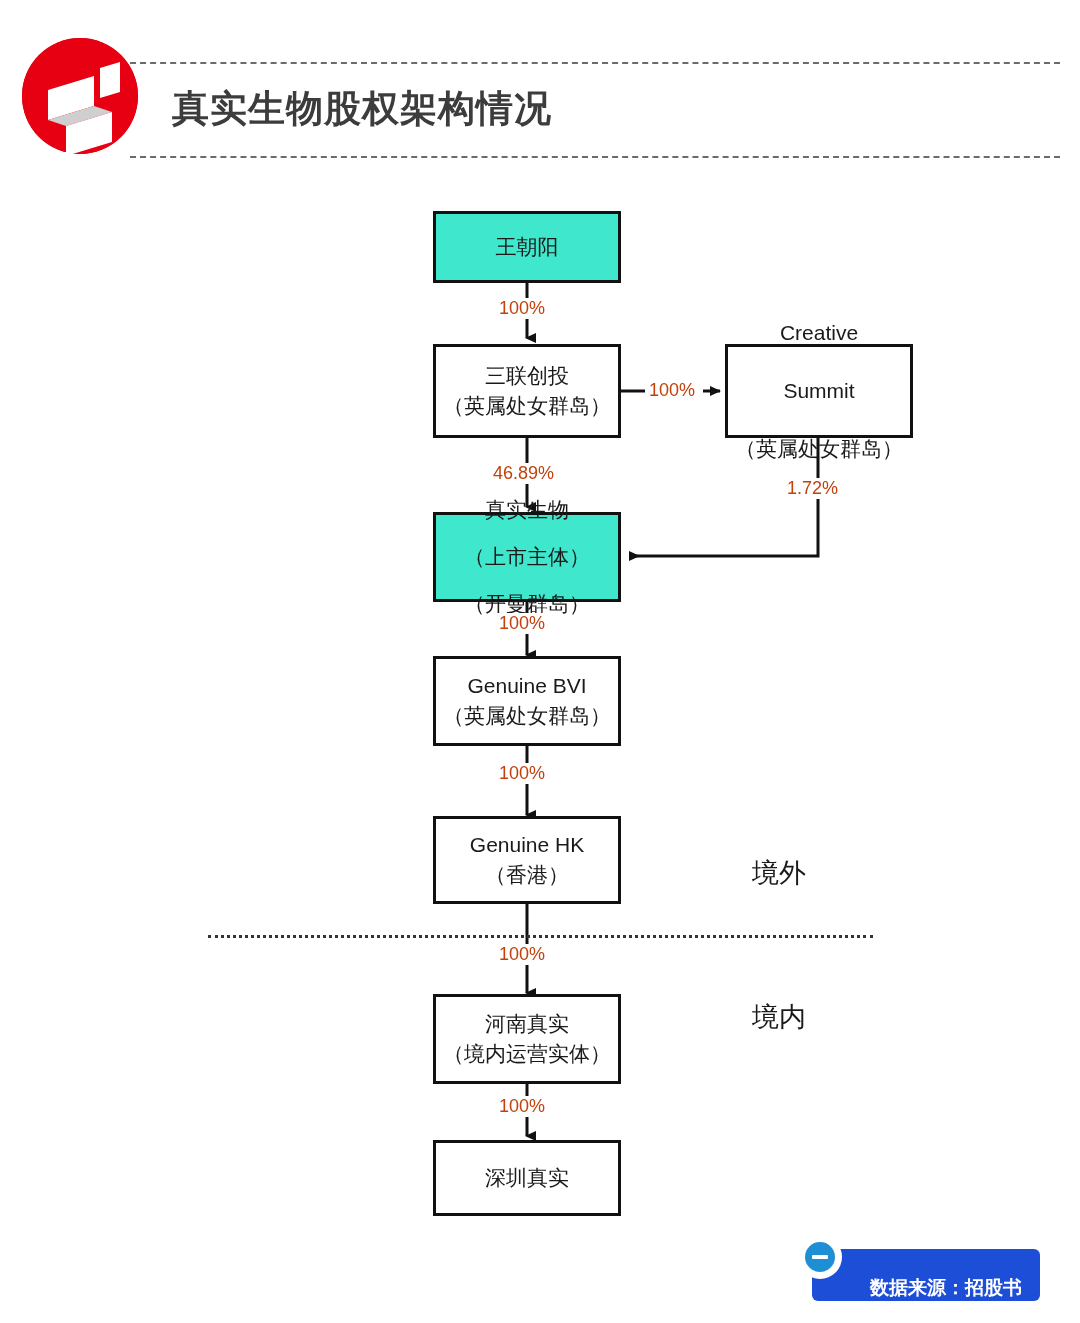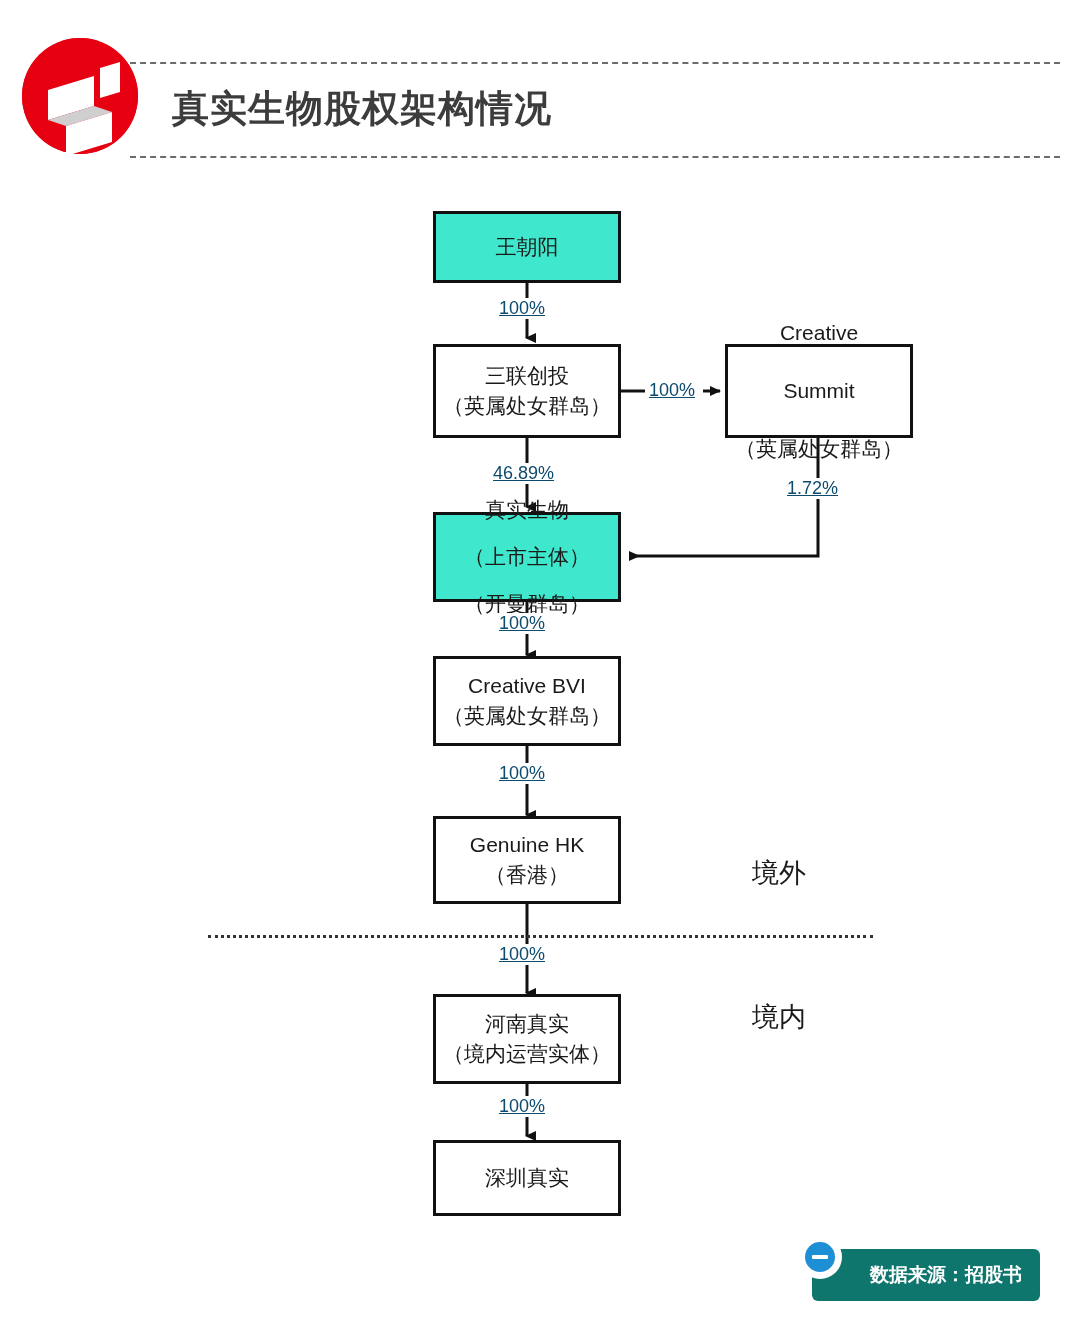--- a/index.html
+++ b/index.html
@@ -76,26 +76,25 @@
     font-size: 21px;
     line-height: 1.42;
     text-align: center;
   }
   .node.highlight { background: #3FE8CD; }
   .node .line { display: block; white-space: nowrap; }
 
   .edge-label {
     position: absolute;
     font-size: 18px;
-    color: #0c4a6e;
+    color: #c2410c;
     background: #ffffff;
     padding: 0 4px;
     white-space: nowrap;
     text-align: center;
-    text-decoration: underline;
   }
 
   .zone-label {
     position: absolute;
     font-size: 27px;
     color: #1a1a1a;
     white-space: nowrap;
   }
 
   #zone-divider {
@@ -105,24 +104,24 @@
     width: 665px;
     height: 0;
     border-top: 3px dotted #333333;
   }
 
   
   #source-badge {
     position: absolute;
     left: 812px; top: 1249px;
     height: 52px;
-    background: #0f766e;
+    background: #1d4ed8;
     border-radius: 6px;
     display: flex;
-    align-items: center;
+    align-items: flex-end;
     padding: 0 18px 0 58px;
   }
   #source-badge-text {
     color: #ffffff;
     font-size: 19px;
     font-weight: bold;
     white-space: nowrap;
   }
   #source-badge-icon {
     position: absolute;
@@ -219,21 +218,21 @@
     <span class="line">（英属处女群岛）</span>
   </div>
 
   <div class="node highlight" style="left:433px; top:512px; width:188px; height:90px;gap:17px;">
     <span class="line">真实生物</span>
     <span class="line">（上市主体）</span>
     <span class="line">（开曼群岛）</span>
   </div>
 
   <div class="node" style="left:433px; top:656px; width:188px; height:90px;">
-    <span class="line">Creative BVI</span>
+    <span class="line">Genuine BVI</span>
     <span class="line">（英属处女群岛）</span>
   </div>
 
   <div class="node" style="left:433px; top:816px; width:188px; height:88px;">
     <span class="line">Genuine HK</span>
     <span class="line">（香港）</span>
   </div>
 
   <div class="node" style="left:433px; top:994px; width:188px; height:90px;">
     <span class="line">河南真实</span>

